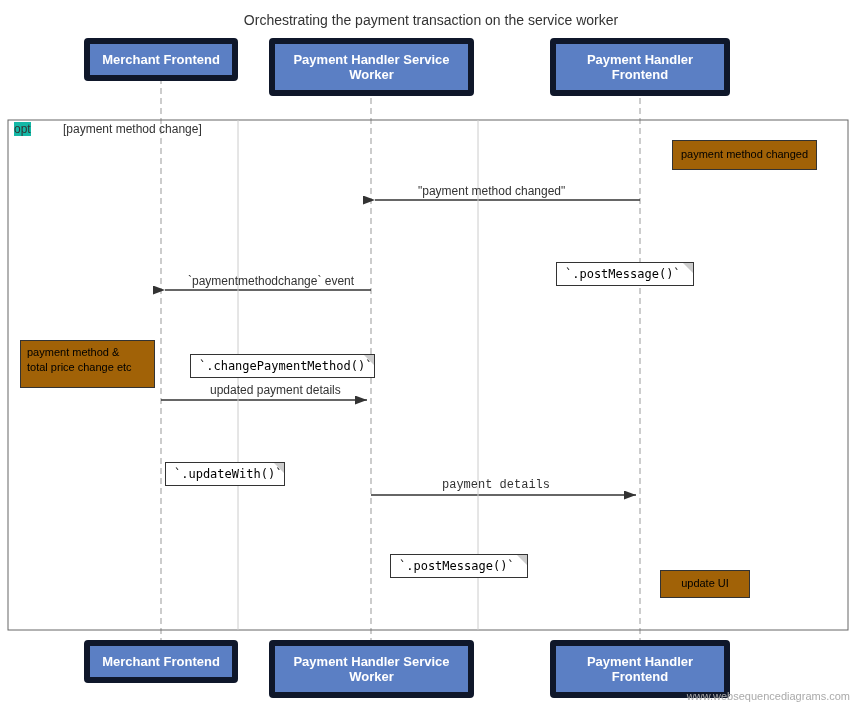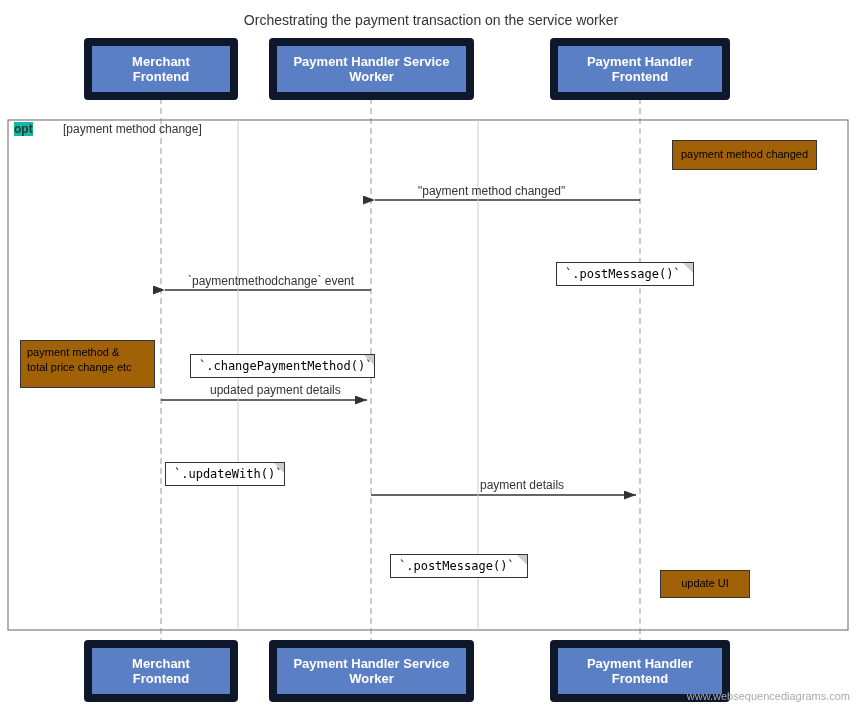--- a/index.html
+++ b/index.html
@@ -32,21 +32,21 @@
     
     .actor-box {
       position: absolute;
       background: #5b7fc4;
       color: #fff;
       font-weight: bold;
       font-size: 13px;
       text-align: center;
       padding: 8px 12px;
       border-radius: 4px;
-      border: 8px solid #0f172a;
+      border: 6px solid #0f172a;
       cursor: default;
     }
 
     .arrow-label {
       position: absolute;
       font-size: 12px;
       color: #333;
       white-space: nowrap;
     }
 
@@ -78,21 +78,21 @@
       background: #a16207;
       border: 1px solid #333;
       font-size: 11px;
       padding: 4px 6px;
       line-height: 1.4;
     }
 
     .opt-label {
       position: absolute;
       font-size: 12px;
-      font-weight: bold;
+      font-weight: normal;
       color: #333;
       background: #14b8a6;
     }
 
     .opt-condition {
       position: absolute;
       font-size: 12px;
       color: #333;
     }
 
@@ -183,17 +183,17 @@
   <div class="method-box folded" style="left:165px; top:418px; width:120px;">`.updateWith()`</div>
 
   <div class="method-box folded" style="left:390px; top:510px; width:138px;">`.postMessage()`</div>
 
   <div class="arrow-label" style="left:418px; top:184px;">"payment method changed"</div>
 
   <div class="arrow-label" style="left:188px; top:274px;">`paymentmethodchange` event</div>
 
   <div class="arrow-label" style="left:210px; top:383px;">updated payment details</div>
 
-  <div class="arrow-label" style="left:480px; top:478px;">payment details</div>
+  <div class="arrow-label" style="left:442px; top:478px;font-family:Liberation Mono, monospace;">payment details</div>
 
   <div class="watermark">www.websequencediagrams.com</div>
 
 </div>
 
 </body></html>

